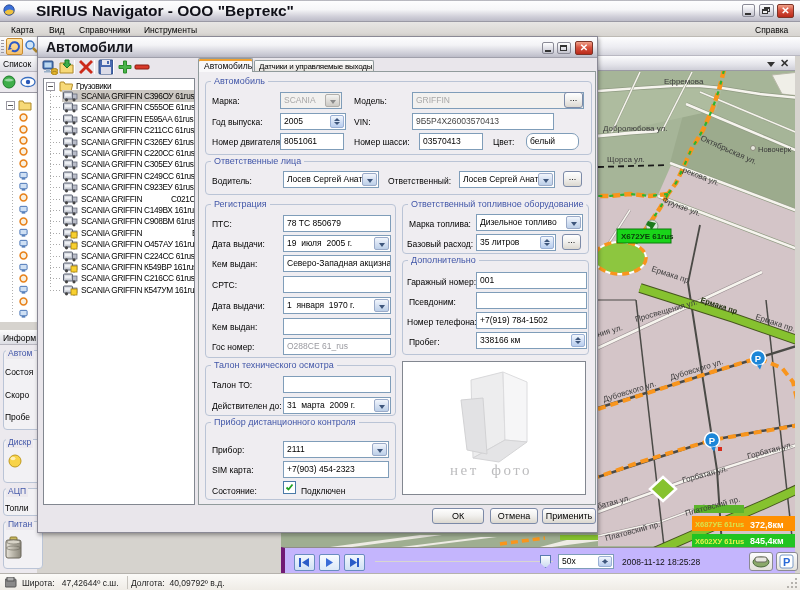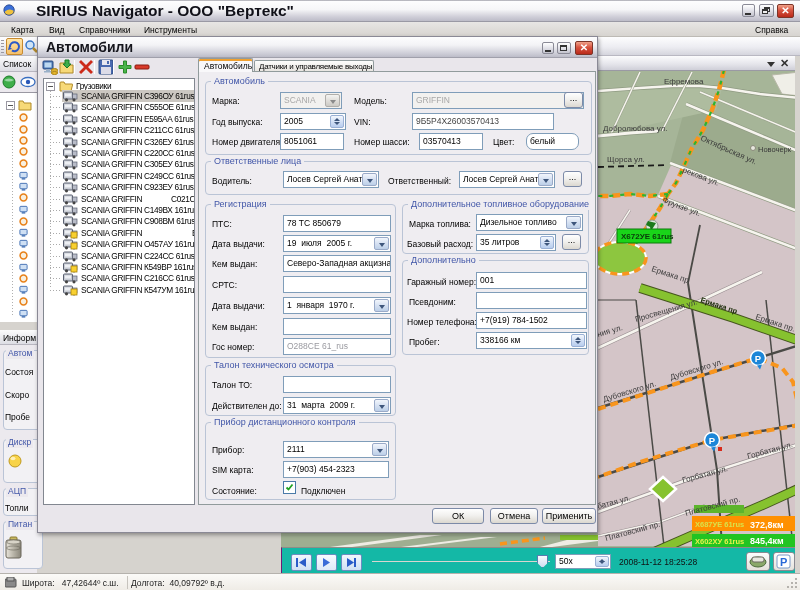--- a/index.html
+++ b/index.html
@@ -285,21 +285,21 @@
 <rect x="437" y="376" width="4" height="4" fill="#d82a1a"></rect>
 <rect x="411" y="445" width="103" height="15" fill="#ff9000"></rect>
 <text x="414" y="456" font-family="Liberation Sans" font-size="7.5" font-weight="bold" fill="#d8e24a" filter="blur(0.4px)">Х687УЕ 61rus</text>
 <text x="469" y="457" font-family="Liberation Sans" font-size="9" font-weight="bold" fill="#fff">372,8км</text>
 <rect x="411" y="463" width="103" height="13" fill="#22c422"></rect>
 <text x="414" y="473" font-family="Liberation Sans" font-size="7.5" font-weight="bold" fill="#e8f04a" filter="blur(0.4px)">Х602ХУ 61rus</text>
 <text x="469" y="473" font-family="Liberation Sans" font-size="9" font-weight="bold" fill="#fff">845,4км</text>
 </svg>
 </div>
 
-<div class="a" style="left:281px;top:547px;width:514px;height:26px;background:#14b8a6;border-top:1px solid #8f8c88;border-left:1px solid #701a75;">
+<div class="a" style="left:281px;top:547px;width:514px;height:26px;background:#c4b5fd;border-top:1px solid #8f8c88;border-left:4px solid #701a75;">
   <div class="a" style="left:9px;top:6px;width:21px;height:17px;background:linear-gradient(180deg,#f2f7fd,#cfe0f4);border:1px solid #6a8cc0;border-radius:2px;"><svg width="19" height="15" viewBox="0 0 19 15">
         <rect x="4" y="3" width="2" height="9" fill="#2a5cc8"></rect>
         <path d="M14 3 L7 7.5 L14 12 Z" fill="#2a5cc8"></path>
       </svg></div>
   <div class="a" style="left:34px;top:6px;width:21px;height:17px;background:linear-gradient(180deg,#f8fbff,#dce9f8);border:1px solid #6a8cc0;border-radius:2px;"><svg width="19" height="15" viewBox="0 0 19 15">
         <path d="M6 3 L13 7.5 L6 12 Z" fill="#3a6cd8"></path>
       </svg></div>
   <div class="a" style="left:59px;top:6px;width:21px;height:17px;background:linear-gradient(180deg,#f2f7fd,#cfe0f4);border:1px solid #6a8cc0;border-radius:2px;"><svg width="19" height="15" viewBox="0 0 19 15">
         <path d="M5 3 L12 7.5 L5 12 Z" fill="#2a5cc8"></path>
         <rect x="12" y="3" width="2" height="9" fill="#2a5cc8"></rect>
@@ -628,21 +628,21 @@
     <span class="lb" style="left:13px;top:372px;">Прибор:</span>
     <div class="fld" style="left:84px;top:369px;width:106px;height:17px;">2111<div class="cbtn"></div></div>
     <span class="lb" style="left:13px;top:392px;">SIM карта:</span>
     <div class="fld" style="left:84px;top:389px;width:106px;height:17px;">+7(903) 454-2323</div>
     <span class="lb" style="left:13px;top:413px;">Состояние:</span>
     <div class="a" style="left:84px;top:409px;width:13px;height:13px;border:1px solid #4a7aa8;background:#fff;"><svg width="11" height="11" viewBox="0 0 11 11">
           <path d="M2.5 5.5 L4.5 7.5 L8.5 2.5" fill="none" stroke="#21a121" stroke-width="1.8"></path>
         </svg></div>
     <span class="lb" style="left:102px;top:413px;">Подключен</span>
     <div class="grp" style="left:203px;top:132px;width:187px;height:50px;"></div>
-    <span class="gl" style="left:209px;top:127px;">Дополнительное топливное оборудование</span>
+    <span class="gl" style="left:209px;top:127px;">Ответственный топливное оборудование</span>
     <span class="lb" style="left:210px;top:146px;">Марка топлива:</span>
     <div class="fld" style="left:277px;top:142px;width:107px;height:17px;">Дизельное топливо<div class="cbtn"></div></div>
     <span class="lb" style="left:208px;top:166px;">Базовый расход:</span>
     <div class="fld" style="left:277px;top:162px;width:80px;height:17px;">35 литров<div class="spin">
           <i class="u"></i>
           <i class="d"></i>
         </div></div>
     <div class="xpbtn" style="left:363px;top:162px;width:19px;height:16px;line-height:10px;">...</div>
     <div class="grp" style="left:203px;top:188px;width:187px;height:95px;"></div>
     <span class="gl" style="left:209px;top:183px;">Дополнительно</span>
@@ -650,18 +650,27 @@
     <div class="fld" style="left:277px;top:200px;width:111px;height:17px;">001</div>
     <span class="lb" style="left:210px;top:224px;">Псевдоним:</span>
     <div class="fld" style="left:277px;top:220px;width:111px;height:17px;"></div>
     <span class="lb" style="left:208px;top:244px;">Номер телефона:</span>
     <div class="fld" style="left:277px;top:240px;width:111px;height:17px;">+7(919) 784-1502</div>
     <span class="lb" style="left:210px;top:264px;">Пробег:</span>
     <div class="fld" style="left:277px;top:260px;width:111px;height:17px;">338166 км<div class="spin">
           <i class="u"></i>
           <i class="d"></i>
         </div></div>
+    <div class="a" style="left:203px;top:289px;width:184px;height:134px;background:#fff;border:1px solid #828790;overflow:hidden;">
+        <svg style="position:absolute;left:50px;top:8px;" width="90" height="95" viewBox="0 0 90 95">
+          <path d="M18 10 L50 2 L52 70 L20 88 Z" fill="#ededee" stroke="#d8d8da"></path>
+          <path d="M50 2 L74 12 L74 72 L52 70 Z" fill="#f6f6f7" stroke="#dcdcde"></path>
+          <path d="M20 88 L52 70 L74 72 L46 92 Z" fill="#e4e4e6" stroke="#d4d4d6"></path>
+          <path d="M8 30 L30 28 L34 84 L14 80 Z" fill="#e2e2e4" stroke="#d2d2d4"></path>
+        </svg>
+        <span style="position:absolute;left:47px;top:100px;font-size:15px;color:#bcbcbe;letter-spacing:2.5px;font-family:'Liberation Serif',serif;">нет&nbsp;&nbsp;фото</span>
+      </div>
   </div>
 
   <div class="xpbtn" style="left:394px;top:471px;width:52px;height:16px;line-height:15px;">ОК</div>
   <div class="xpbtn" style="left:452px;top:471px;width:48px;height:16px;line-height:15px;">Отмена</div>
   <div class="xpbtn" style="left:504px;top:471px;width:54px;height:16px;line-height:15px;">Применить</div>
 </div>
 
 </body></html>

